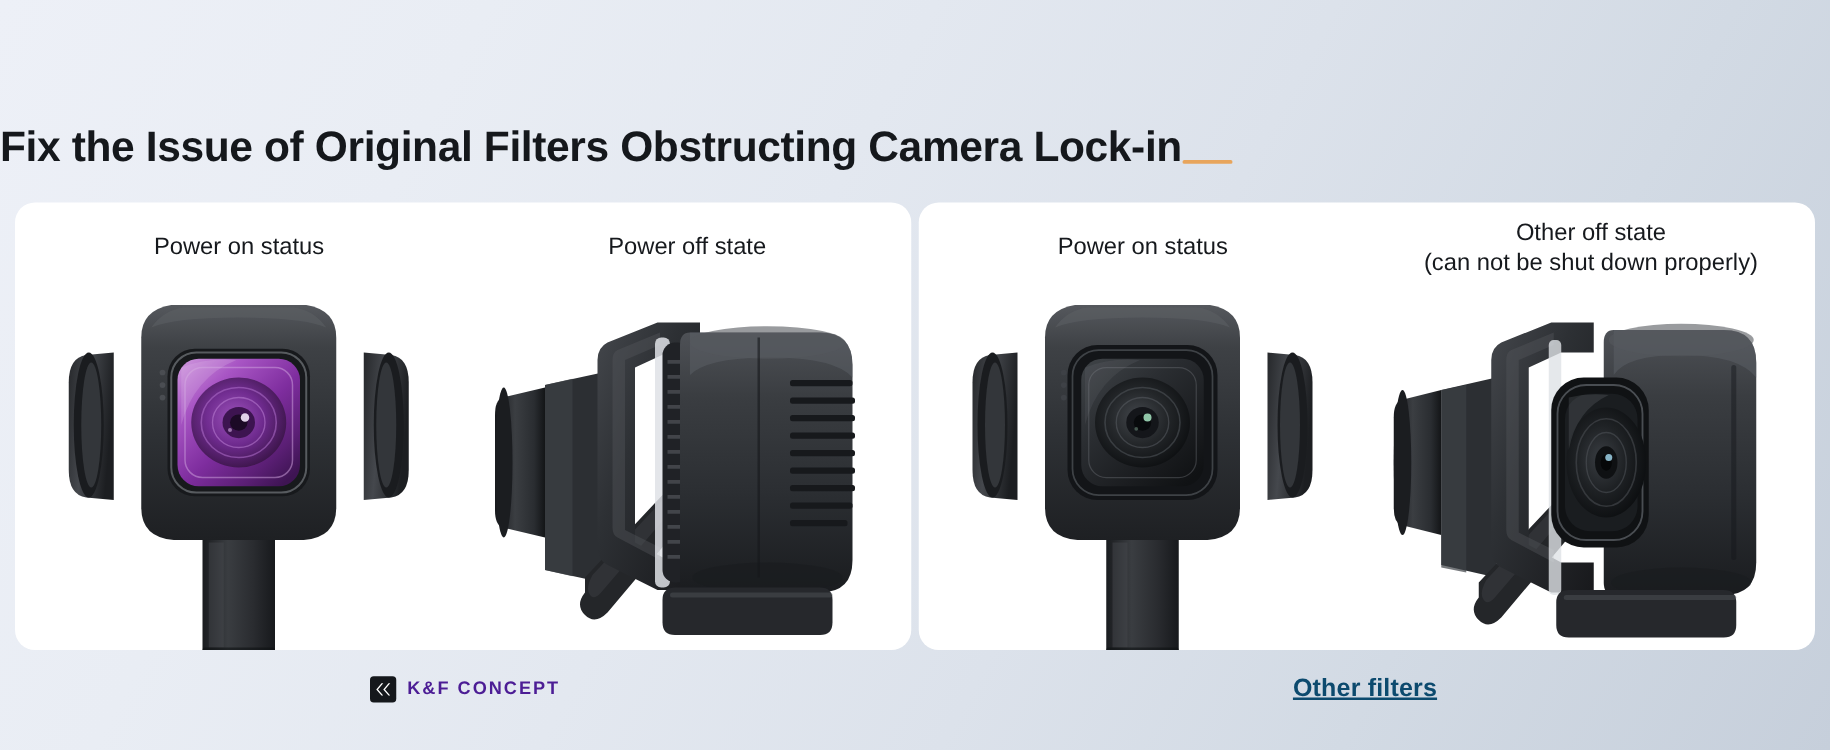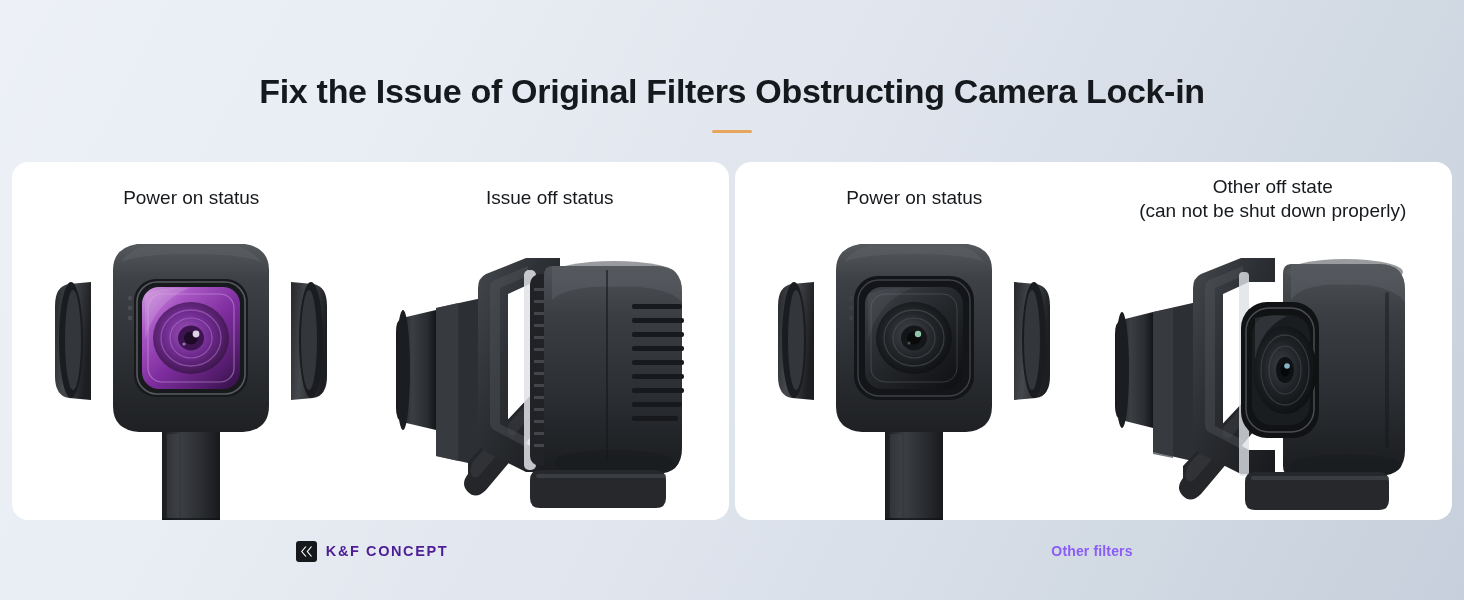--- a/index.html
+++ b/index.html
@@ -22,21 +22,21 @@
         #d2dae4 78%,
         #c6cfdb 100%);
   }
 
   
   .header {
     position: absolute;
     top: 0; left: 0; right: 0;
     height: 162px;
     display: flex;
-    flex-direction: column;
+    flex-direction: row;
     align-items: center;
     justify-content: flex-start;
     padding-top: 74px;
   }
 
   .page-title {
     font-size: 34px;
     font-weight: 700;
     letter-spacing: -0.3px;
     color: #15181c;
@@ -151,24 +151,25 @@
   }
 
   .brand-text {
     font-size: 14.5px;
     font-weight: 700;
     letter-spacing: 1.6px;
     color: #4c1d95;
   }
 
   .other-text {
-    font-size: 14px;
+    font-size: 20px;
     font-weight: 700;
     letter-spacing: 0.15px;
-    color: #8b5cf6;
+    color: #0c4a6e;
+    text-decoration: underline;
   }
 </style>
 </head>
 <body>
 
 <div class="header">
   <h1 class="page-title">Fix the Issue of Original Filters Obstructing Camera Lock-in</h1>
   <div class="title-divider"></div>
 </div>
 
@@ -351,21 +352,21 @@
             <path d="M150 248 h116 q10 0 10 10 v18 q0 10 -10 10 h-116 q-10 0 -10 -10
                      v-18 q0 -10 10 -10 z" fill="#26282c"></path>
             <rect x="146" y="252" width="130" height="4" rx="2" fill="#4e5156" opacity="0.5"></rect>
           </svg>
         </div>
 
       </div>
 
       <div class="panel-labels">
         <div class="panel-label">Power on status</div>
-        <div class="panel-label">Issue off status</div>
+        <div class="panel-label">Power off state</div>
       </div>
     </div>
   </div>
 
   <div class="panel">
     <div class="panel-inner">
 
       <div class="stage">
 
         <div class="slot">

